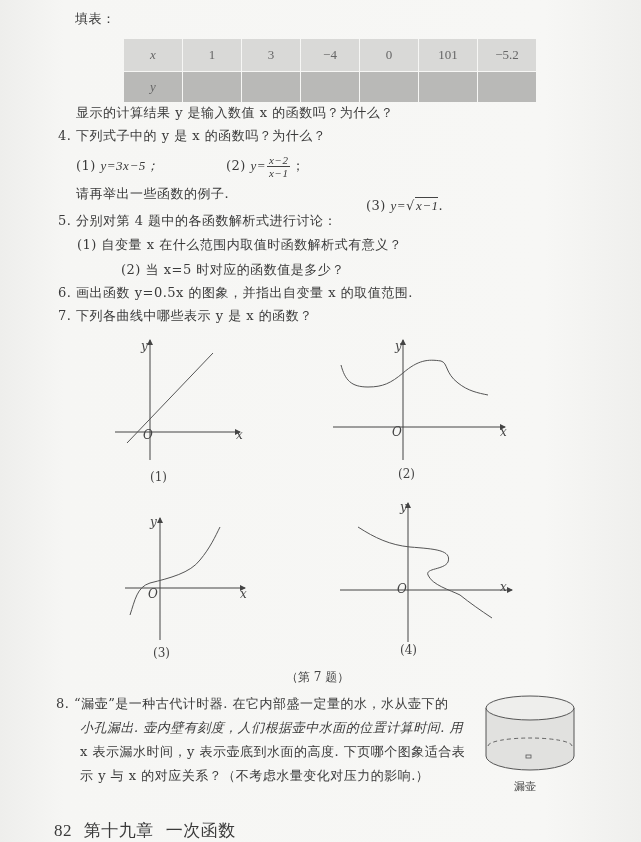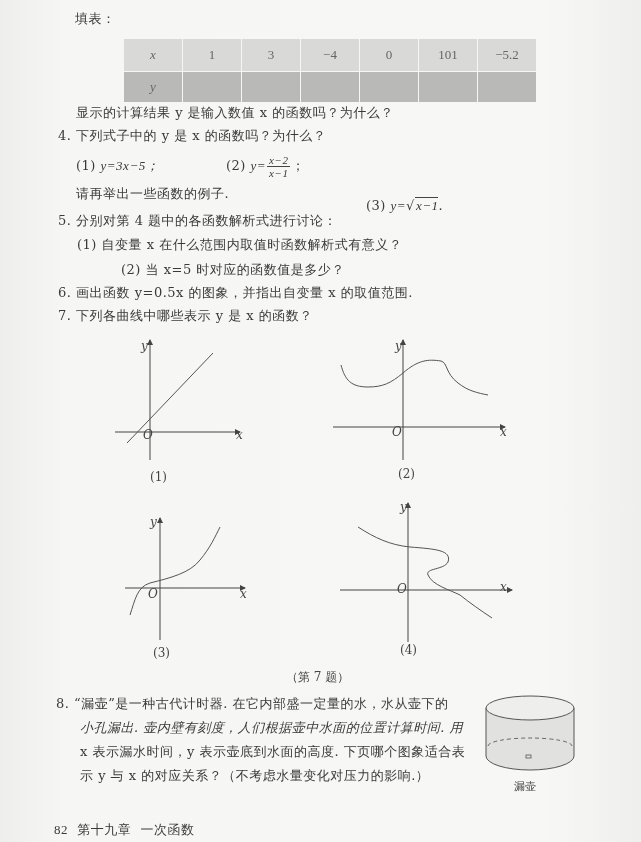--- a/index.html
+++ b/index.html
@@ -159,16 +159,16 @@
   <div class="line" style="left:80px; top:743px;">x 表示漏水时间，y 表示壶底到水面的高度. 下页哪个图象适合表</div>
 
   <svg style="left:480px; top:692px;" width="100" height="85" viewBox="0 0 100 85">
     <path d="M6,16 L6,64 A44,14 0 0 0 94,64 L94,16" fill="#e1e1df" stroke="#555" stroke-width="1"></path>
     <ellipse cx="50" cy="16" rx="44" ry="12" fill="#eeeeec" stroke="#555" stroke-width="1"></ellipse>
     <path d="M8,54 A42,8 0 0 1 92,54" fill="none" stroke="#666" stroke-width="1" stroke-dasharray="4,3"></path>
     <rect x="46" y="63" width="5" height="3" fill="none" stroke="#555" stroke-width="0.8"></rect>
   </svg>
   <div class="cap" style="left:514px; top:779px; font-size:11px;">漏壶</div>
 
-  <div class="line" style="left:54px; top:821px; font-size:13px;">
+  <div class="line" style="left:54px; top:821px; font-size:17px;">
     <span class="num">82</span>&nbsp;&nbsp;<span>第十九章</span>&nbsp;&nbsp;<span>一次函数</span>
   </div>
 </div>
 
 </body></html>

